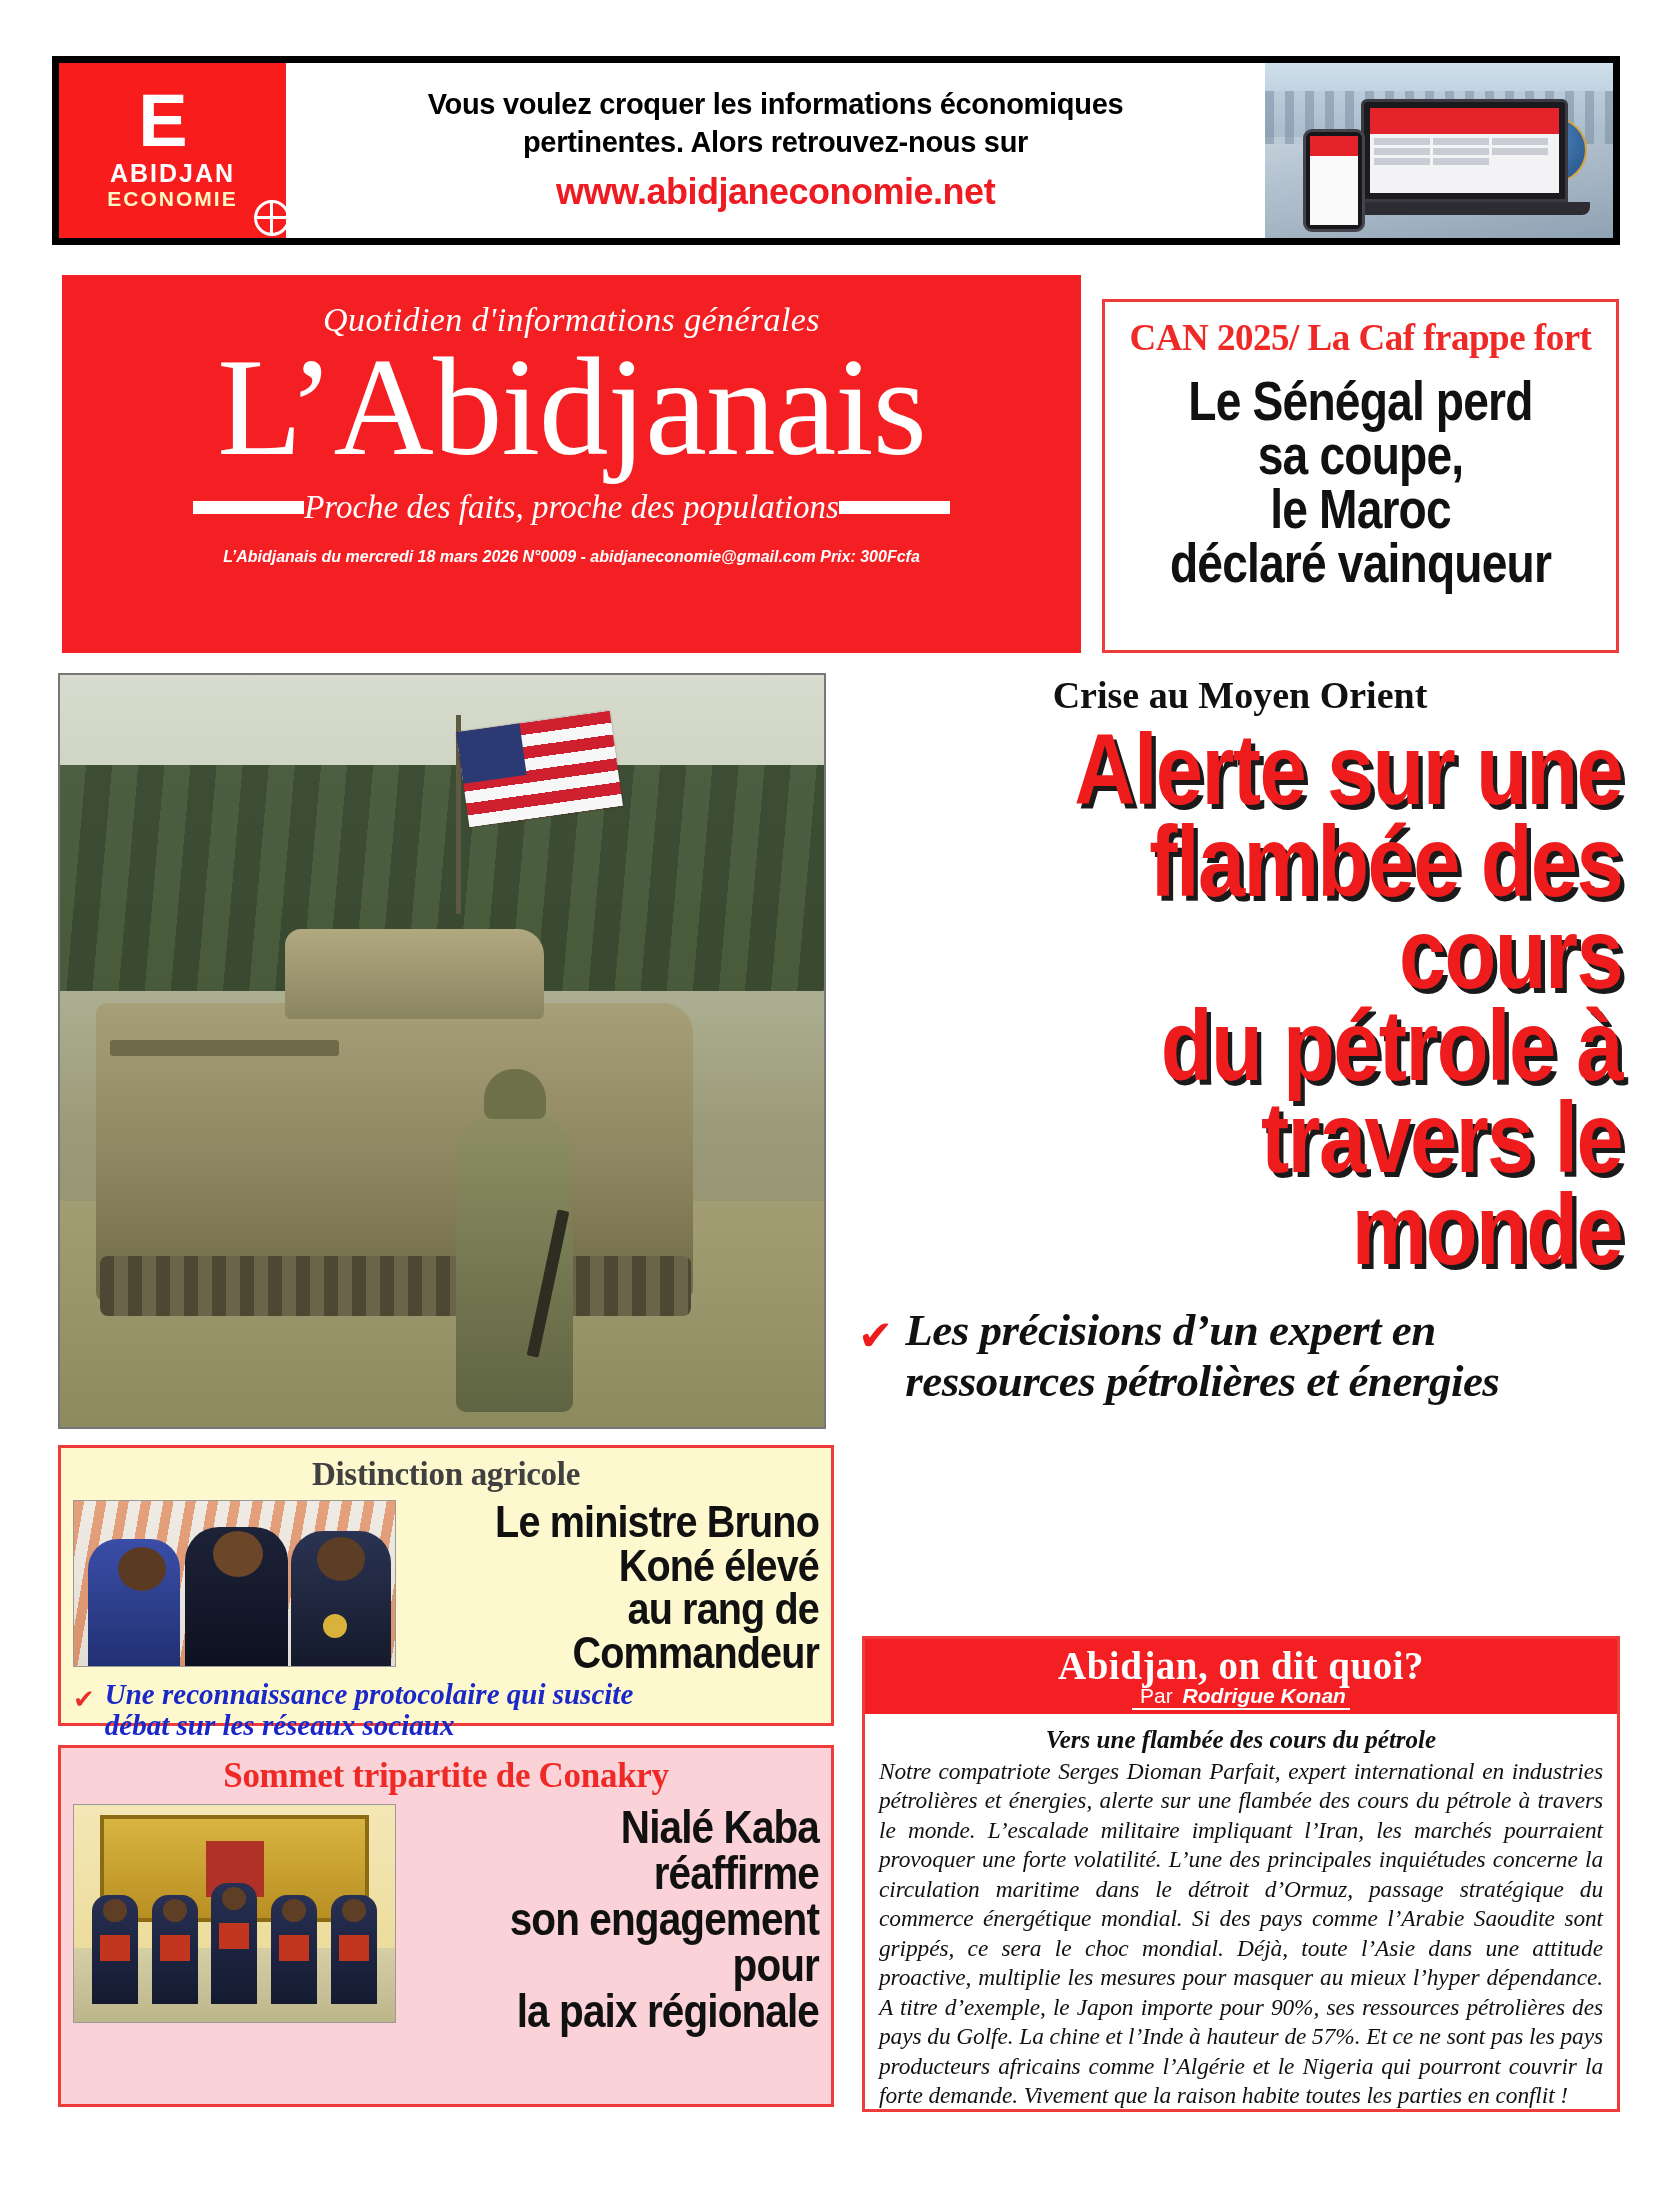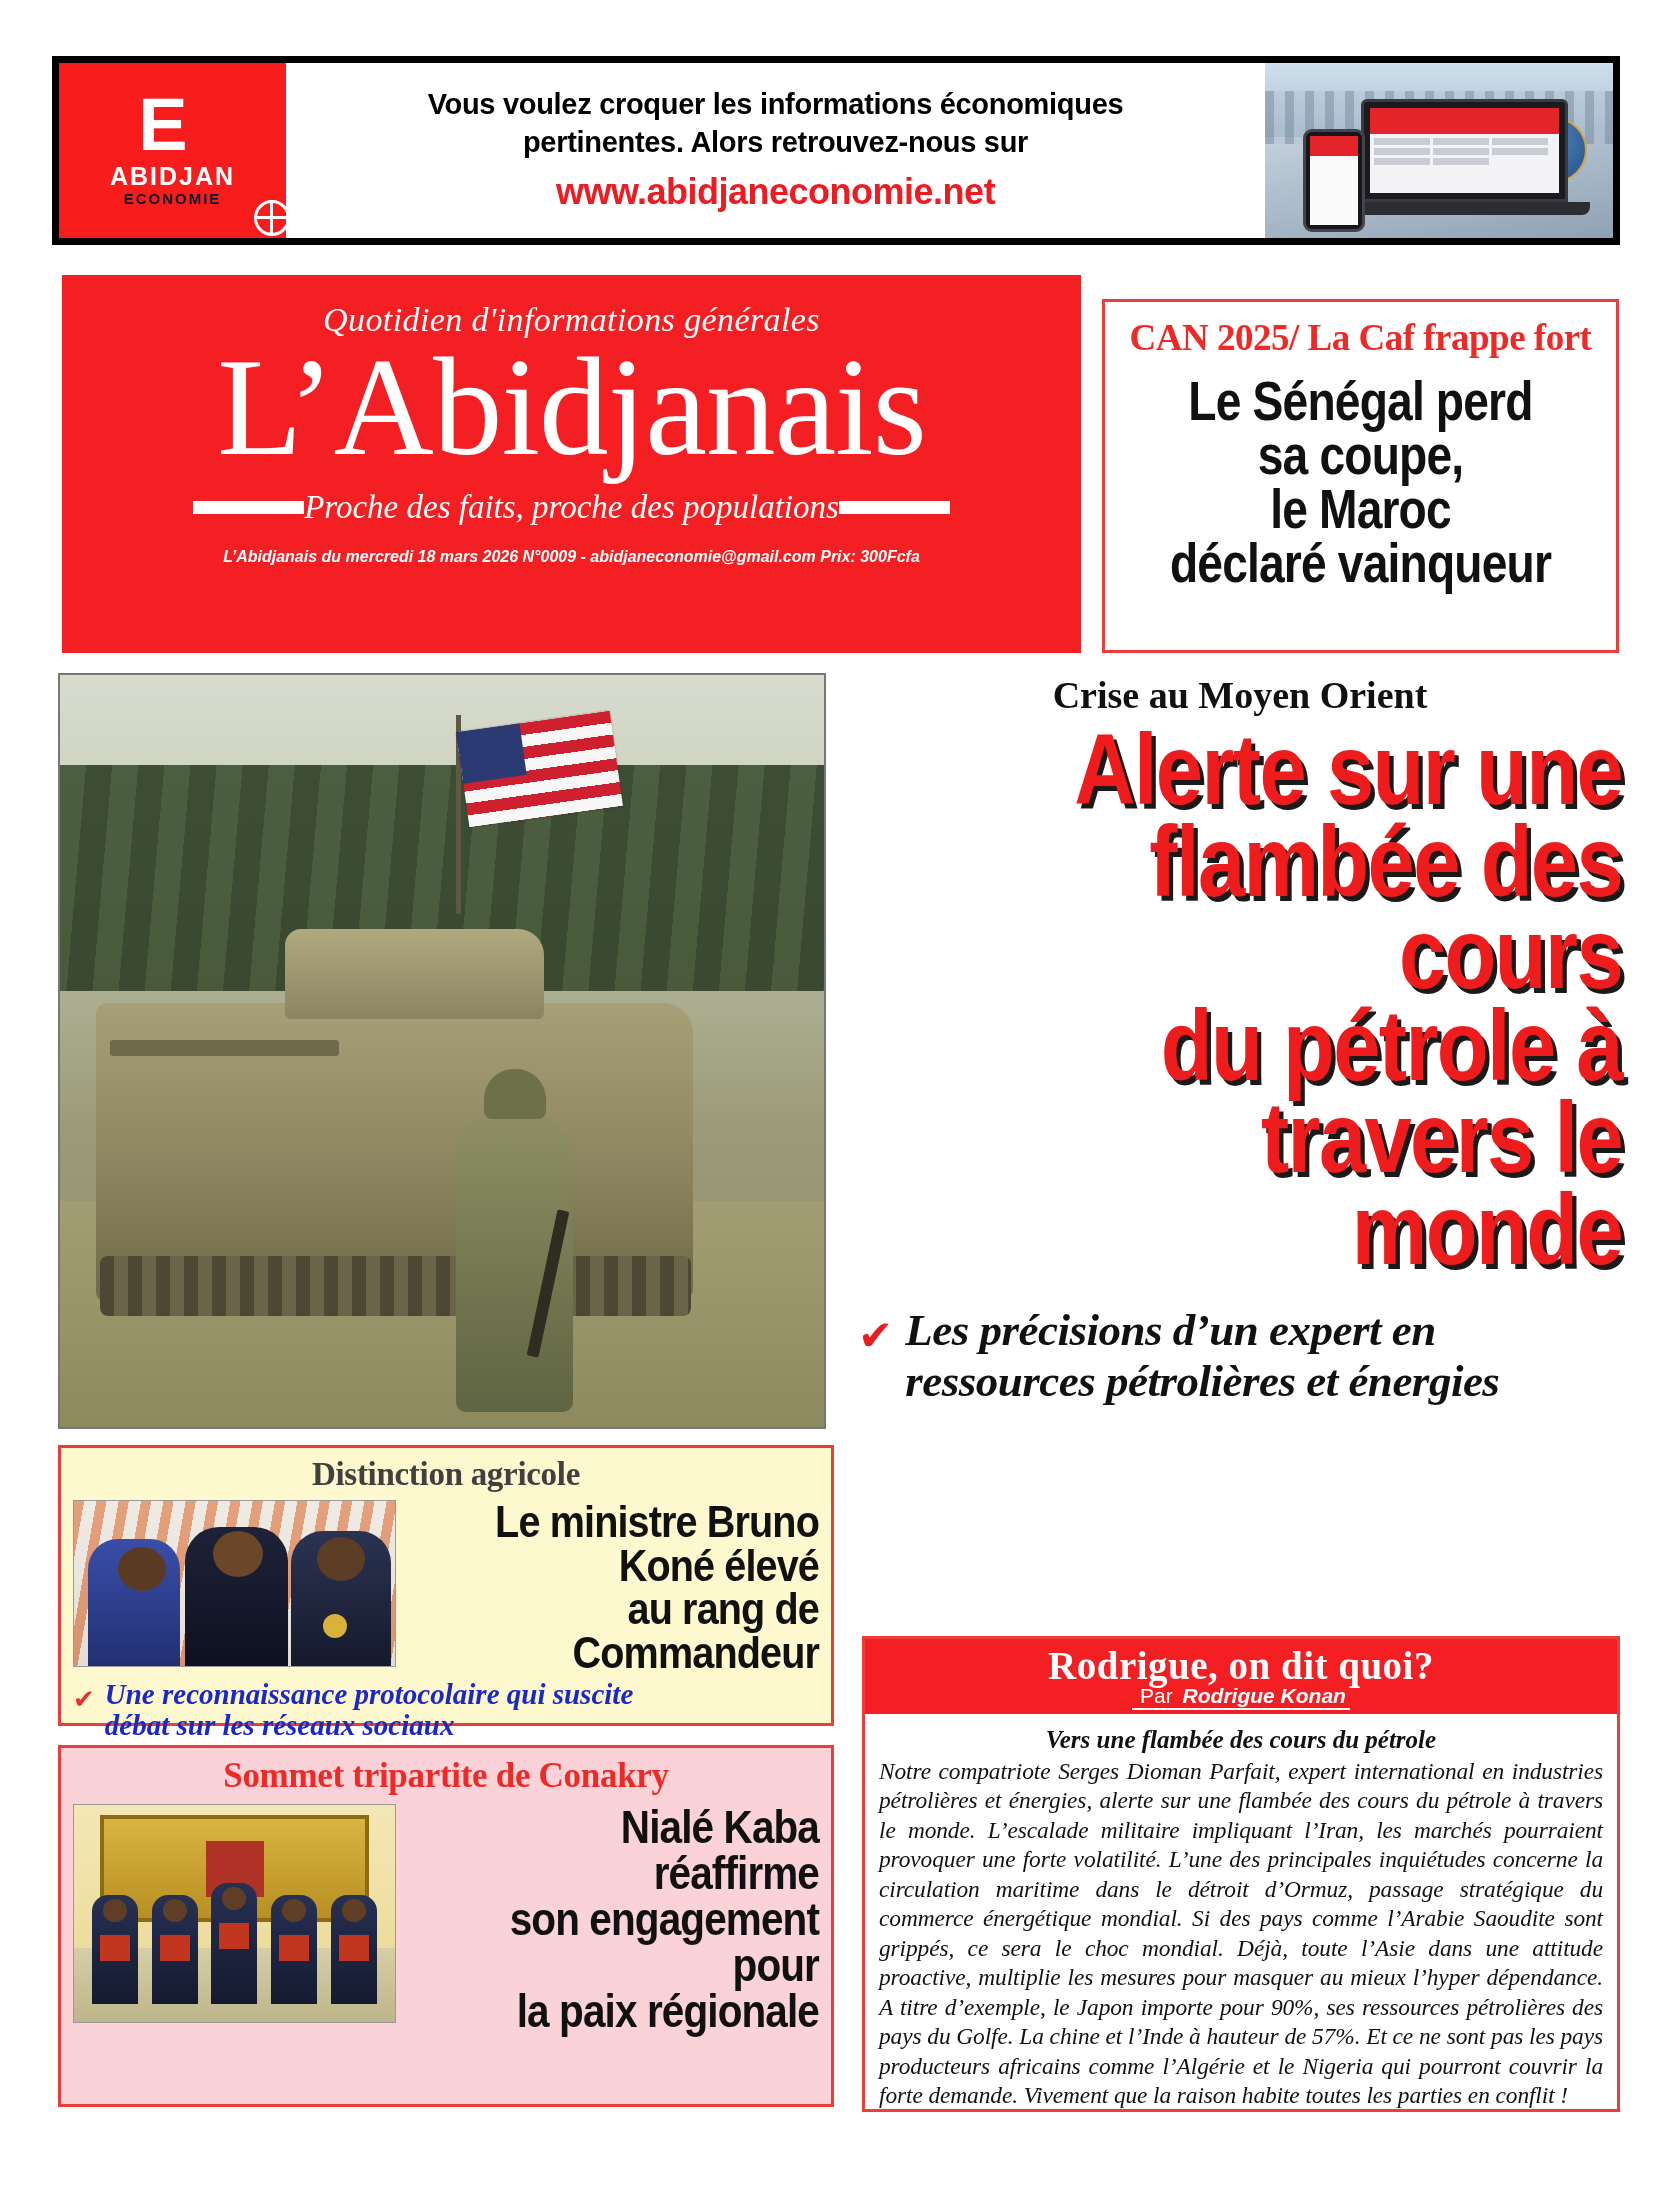--- a/index.html
+++ b/index.html
@@ -44,21 +44,21 @@
     content:""; position:absolute; left:13px; top:-3px;
     width: 3px; height: 36px; background:#ffffff;
   }
   .logo-word1 {
     font-family: "Liberation Sans", sans-serif;
     font-size: 25px; font-weight: bold; color: #ffffff;
     letter-spacing: 2px; margin-top: 6px;
   }
   .logo-word2 {
     font-family: "Liberation Sans", sans-serif;
-    font-size: 15px; font-weight: bold; color: #0f172a;
+    font-size: 21px; font-weight: bold; color: #fef9c3;
     letter-spacing: 2px; margin-top: -1px;
   }
   .banner-text {
     flex: 1; display: flex; flex-direction: column;
     align-items: center; justify-content: center;
     padding: 4px 10px 6px 10px;
   }
   .banner-line {
     font-family: "Liberation Sans", sans-serif;
     font-weight: bold; font-size: 29px; color: #000000;
@@ -532,21 +532,21 @@
       <div class="bp-head">
         <div>Nialé Kaba réaffirme</div>
         <div>son engagement pour</div>
         <div>la paix régionale</div>
       </div>
     </div>
   </div>
 
   <div class="opinion">
     <div class="op-header">
-      <div class="op-title">Rodrigue, on dit quoi?</div>
+      <div class="op-title">Abidjan, on dit quoi?</div>
       <div class="op-by">
         <span><span>Par</span>
         <b>Rodrigue Konan</b></span>
       </div>
     </div>
     <div class="op-body">
       <div class="op-subtitle">Vers une flambée des cours du pétrole</div>
       <div class="op-text">Notre compatriote Serges Dioman Parfait, expert  international en industries pétrolières et énergies, alerte sur une flambée des cours du pétrole à travers le monde. L’escalade militaire impliquant l’Iran, les marchés pourraient  provoquer une forte volatilité. L’une des principales inquiétudes concerne la circulation maritime dans le détroit d’Ormuz, passage stratégique du commerce énergétique mondial. Si des pays comme l’Arabie Saoudite sont grippés, ce sera le choc mondial. Déjà, toute l’Asie dans une attitude proactive, multiplie les mesures pour masquer au mieux  l’hyper dépendance. A titre d’exemple, le Japon importe pour 90%, ses ressources pétrolières des pays du Golfe. La chine et l’Inde à hauteur de 57%. Et ce ne sont pas les pays producteurs africains comme l’Algérie et  le Nigeria qui pourront couvrir la forte demande. Vivement que la raison habite toutes les parties en conflit !</div>
     </div>
   </div>

